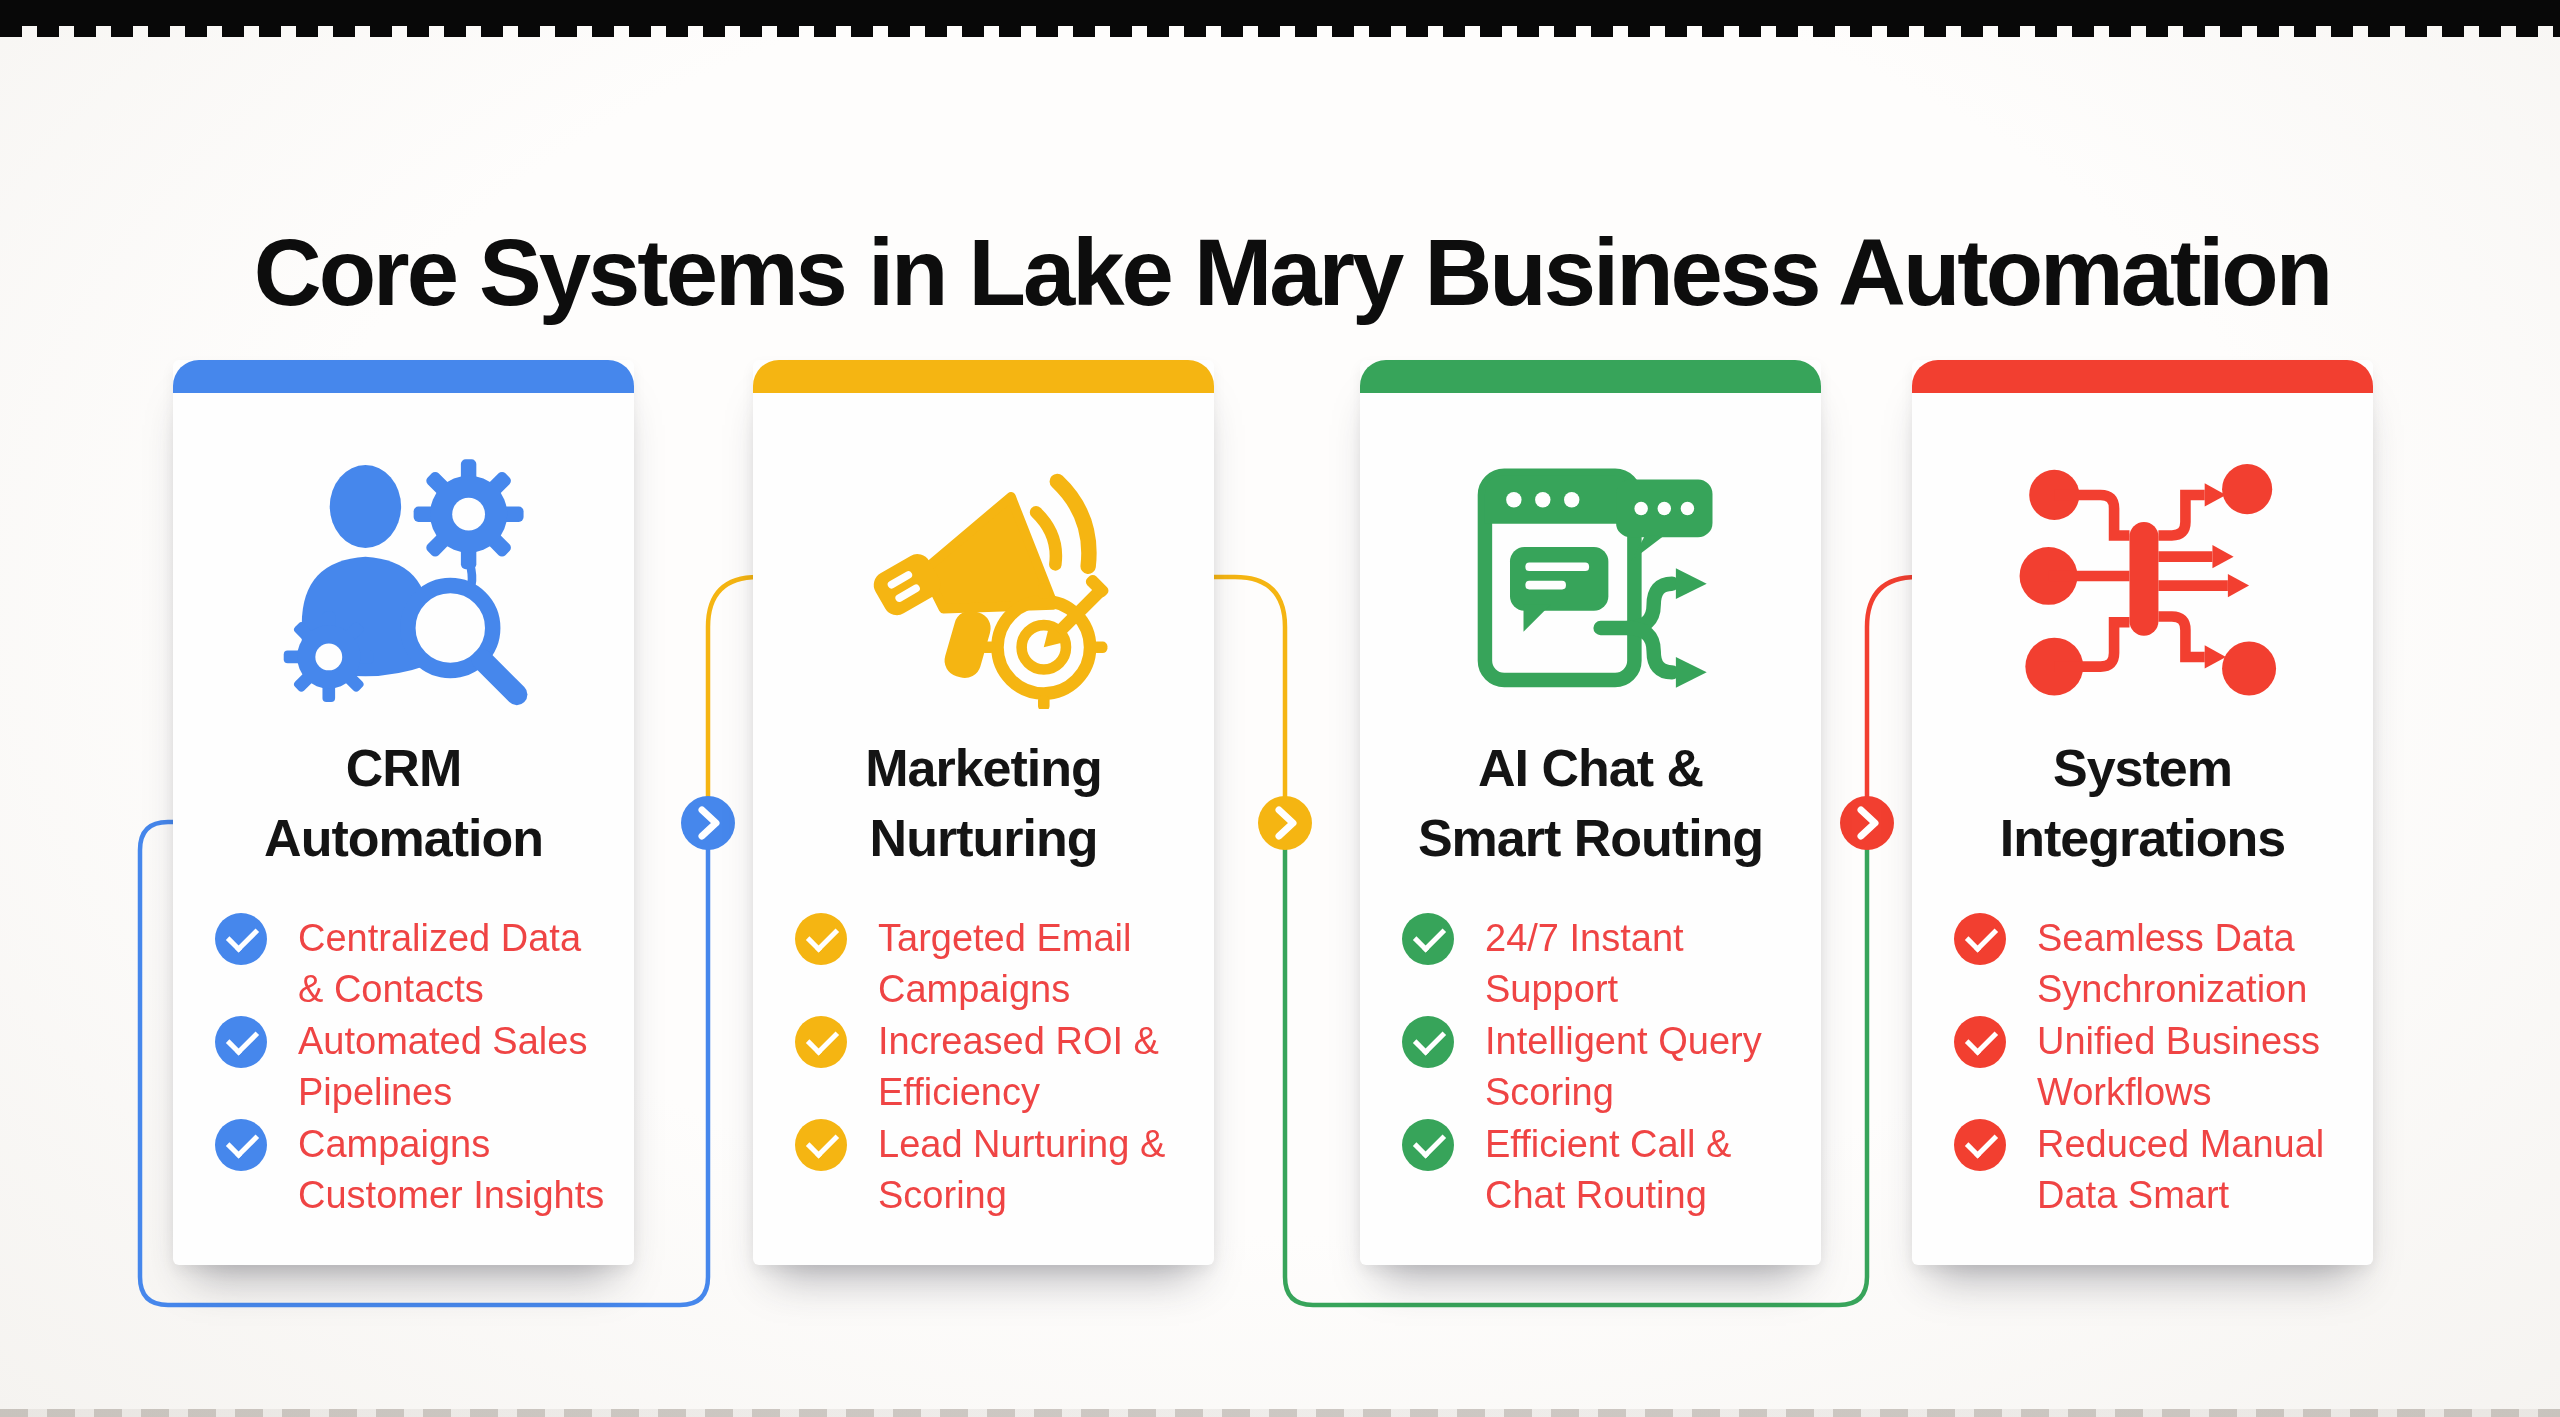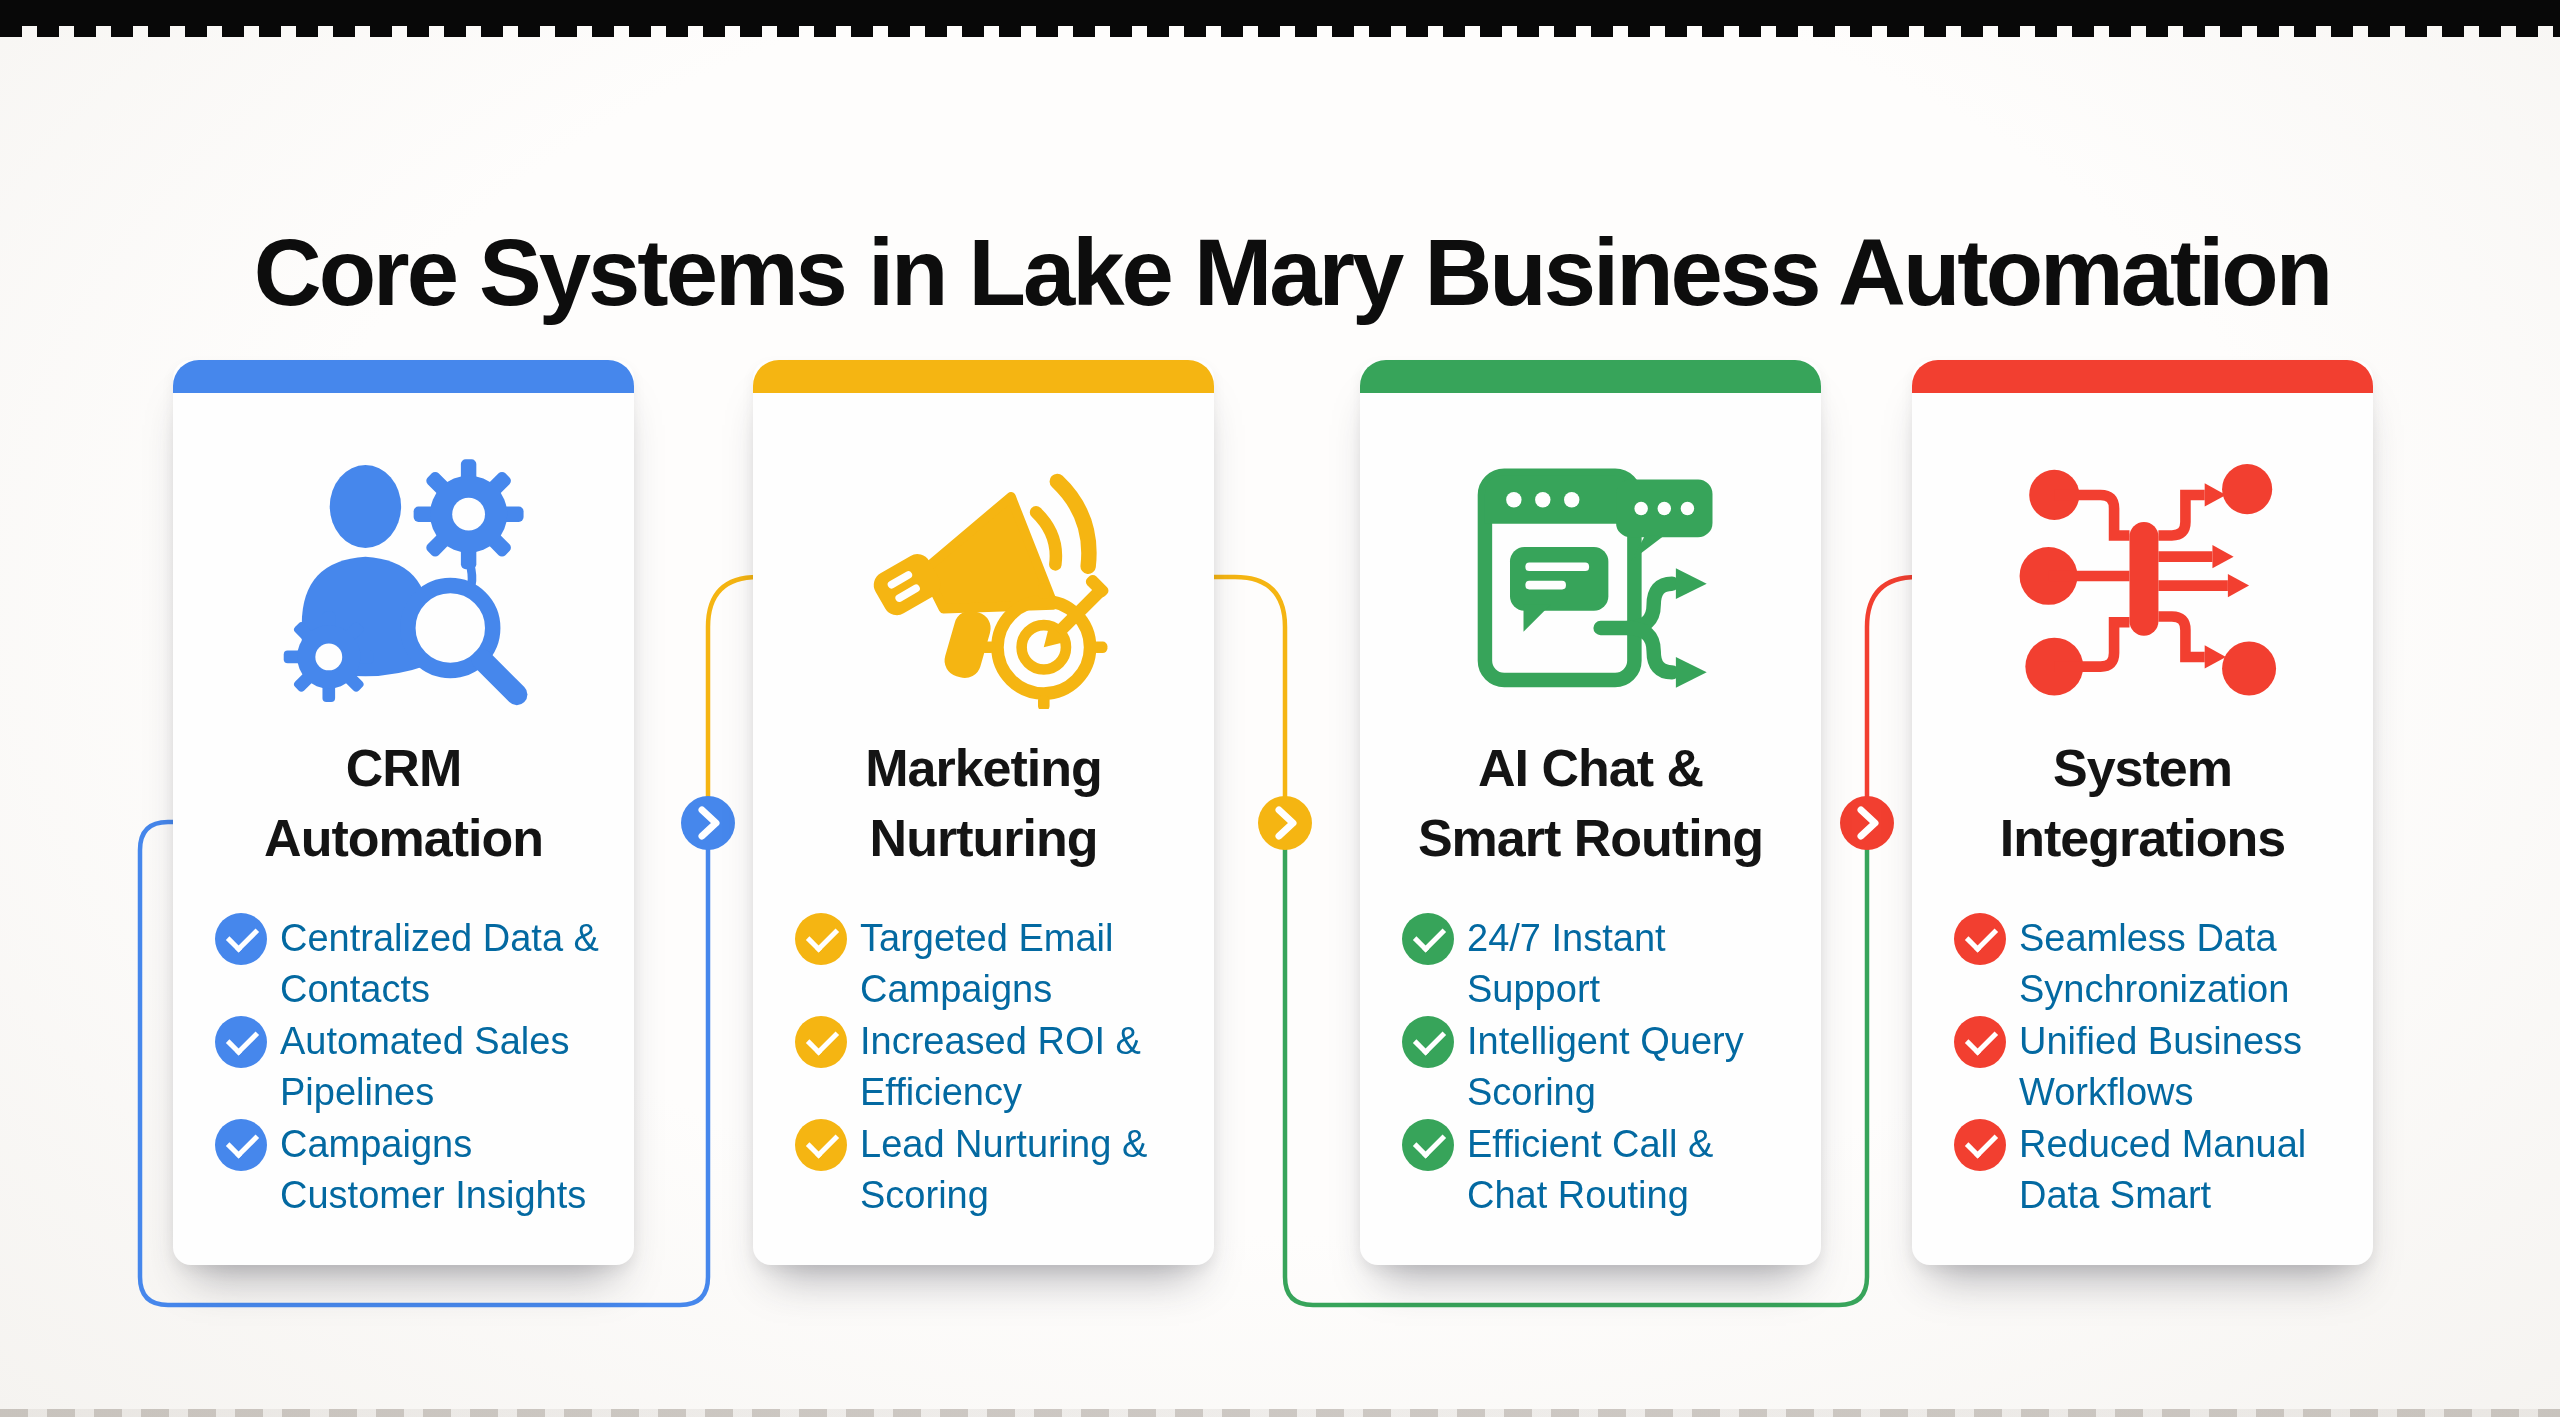--- a/index.html
+++ b/index.html
@@ -21,43 +21,43 @@
   .main-title{
     position:absolute;top:156px;left:0;width:100%;text-align:center;
     font-size:94px;font-weight:700;letter-spacing:-3px;color:#0d0d0d;
   }
   .connector-layer{position:absolute;left:0;top:0;z-index:1;}
   .connector-layer path.line{fill:none;stroke-width:4.5;stroke-linecap:round;}
   .connector-layer path.chev{fill:none;stroke:#ffffff;stroke-width:7;stroke-linecap:round;stroke-linejoin:round;}
 
   .card{
     position:absolute;top:360px;width:461px;height:905px;z-index:2;
-    background:#fefefe;border-radius:18px;
+    background:#fefefe;border-radius:6px;
     box-shadow:0 30px 42px -20px rgba(40,40,55,.38), 0 6px 14px rgba(0,0,0,.06);
   }
   .card-bar{height:33px;border-radius:26px 26px 0 0;}
   .icon-wrap{width:270px;height:270px;margin:46px auto 0;}
   .icon-wrap svg{display:block;width:100%;height:100%;}
   .card-title{
     margin-top:24px;text-align:center;white-space:pre-line;
     font-size:52px;line-height:70px;font-weight:700;color:#141414;letter-spacing:-1px;
   }
   .bullets{position:absolute;top:553px;left:42px;right:22px;}
   .bullet{display:flex;align-items:flex-start;min-height:103px;}
   .check{
     position:relative;flex:0 0 52px;width:52px;height:52px;border-radius:50%;
     margin-top:0;
   }
   .check::after{
     content:"";position:absolute;left:13px;top:14px;width:24px;height:13px;
     border-left:5px solid #fff;border-bottom:5px solid #fff;transform:rotate(-45deg);
   }
   .bullet-text{
-    margin-left:13px;max-width:364px;
-    font-size:38px;line-height:51px;color:#0369a1;
+    margin-left:31px;max-width:364px;
+    font-size:38px;line-height:51px;color:#ef4444;
   }
 </style>
 </head>
 <body>
 
 <div class="stage">
 
   <div class="film-top"></div>
   <div class="film-bottom"></div>
 

